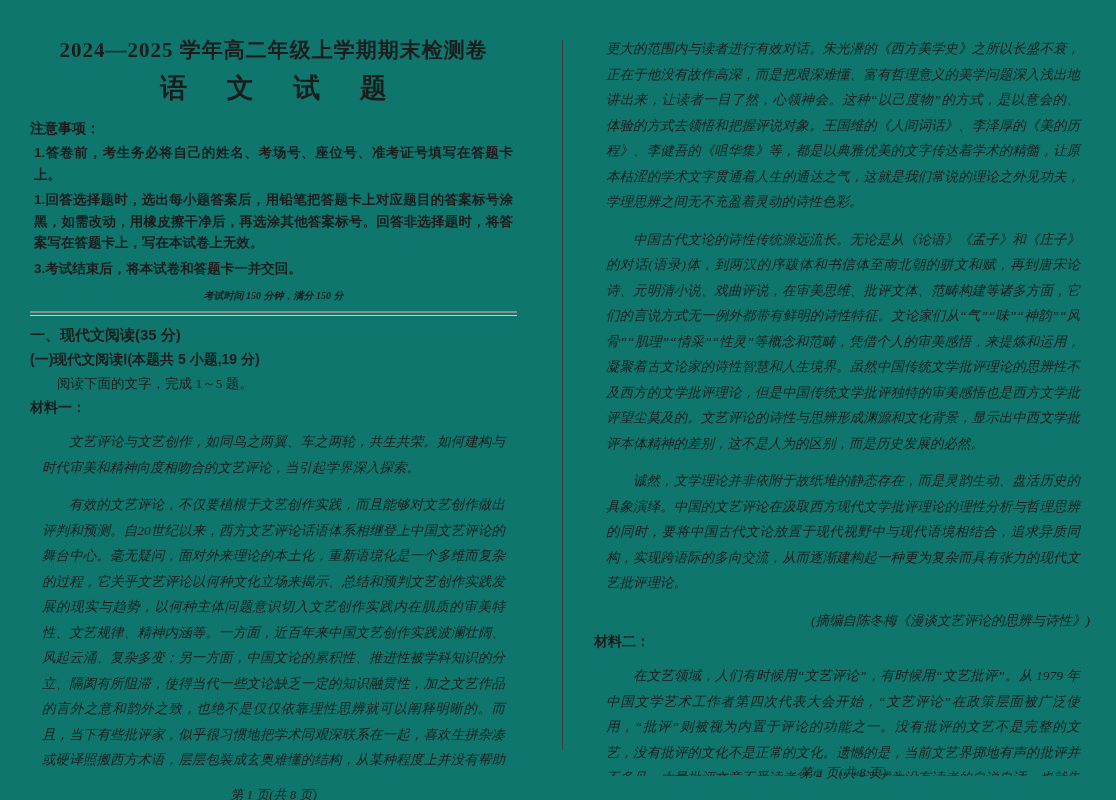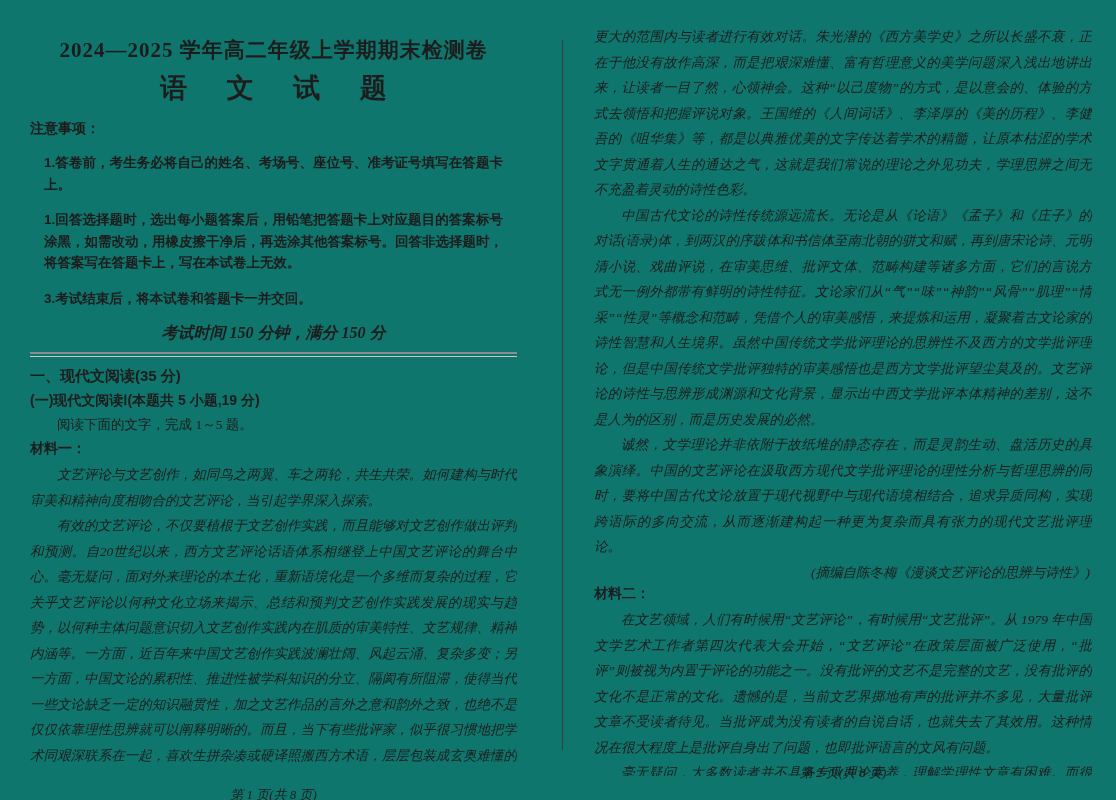--- a/index.html
+++ b/index.html
@@ -62,26 +62,26 @@
     font-size: 14px;
     font-weight: bold;
     font-family: "Liberation Sans", sans-serif;
     margin: 4px 0 2px 0;
   }
   .notice-item {
     font-size: 13.5px;
     font-weight: bold;
     font-family: "Liberation Sans", sans-serif;
     line-height: 21.5px;
-    margin: 14px;
+    margin: 4px;
     text-align: justify;
   }
   .exam-time {
     text-align: center;
-    font-size: 16px;
+    font-size: 10px;
     font-weight: bold;
     font-style: italic;
     margin: 10px 0 8px 0;
   }
   .h-rule {
     height: 2px;
     border-top: 2px solid #8d8d8d;
     border-bottom: 1px solid #c9c9c9;
     margin: 6px 0 10px 0;
   }
@@ -107,21 +107,21 @@
     font-weight: bold;
     font-family: "Liberation Sans", sans-serif;
     margin: 0 0 4px 0;
   }
   .para {
     font-size: 13.5px;
     font-style: italic;           
     line-height: 25.5px;
     text-align: justify;
     text-indent: 2em;
-    margin: 0;
+    margin: 12px;
   }
   .para.no-indent {
     text-indent: 0;
   }
   .attribution {
     font-size: 13.5px;
     font-style: italic;
     text-align: right;
     line-height: 25.5px;
     margin: 0;

